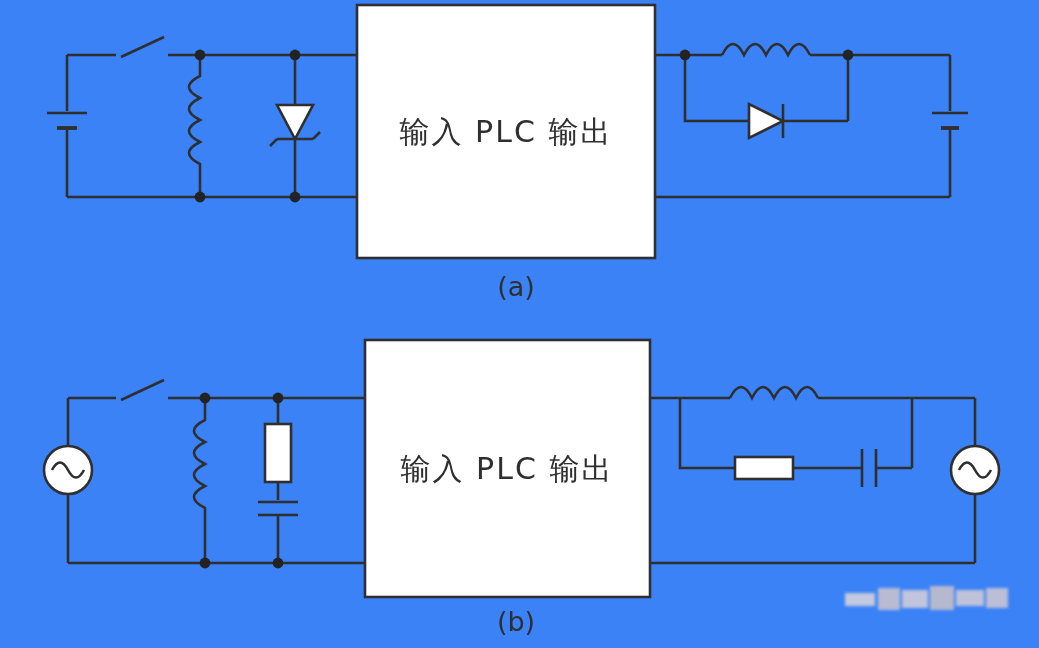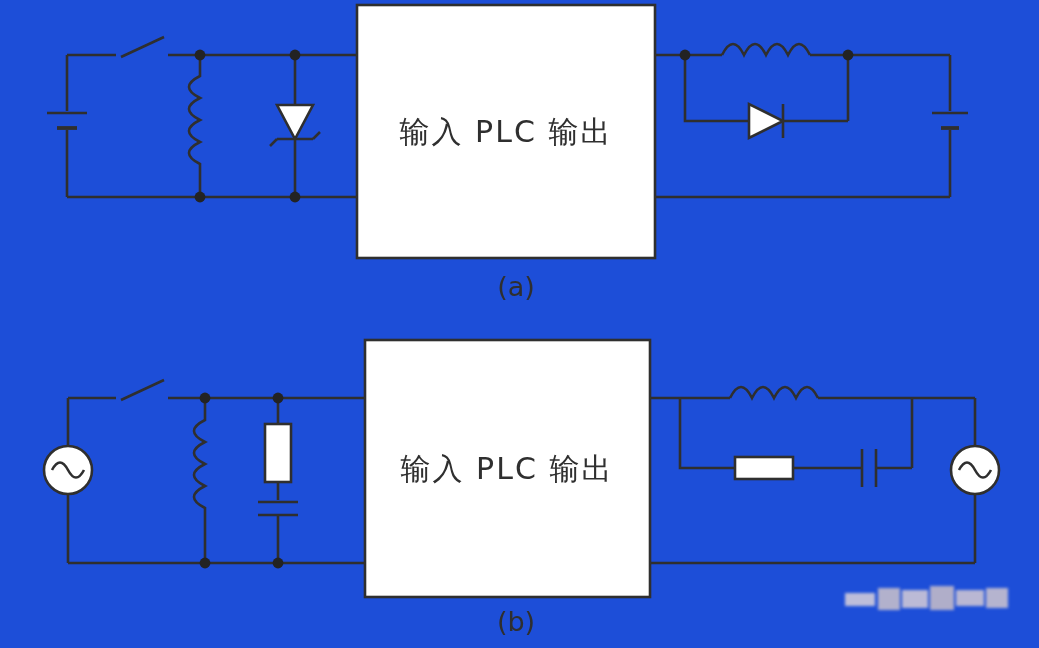--- a/index.html
+++ b/index.html
@@ -5,21 +5,21 @@
   html, body {
     margin: 0;
     padding: 0;
     background: #ffffff;
     font-family: "DejaVu Sans", sans-serif;
   }
   .stage {
     position: relative;
     width: 1039px;
     height: 648px;
-    background: #1d4ed8;
+    background: #3b82f6;
     overflow: hidden;
   }
   svg { display: block; }
   .wire {
     fill: none;
     stroke: #2f2f2f;
     stroke-width: 2.6;
     stroke-linecap: butt;
     stroke-linejoin: miter;
   }

